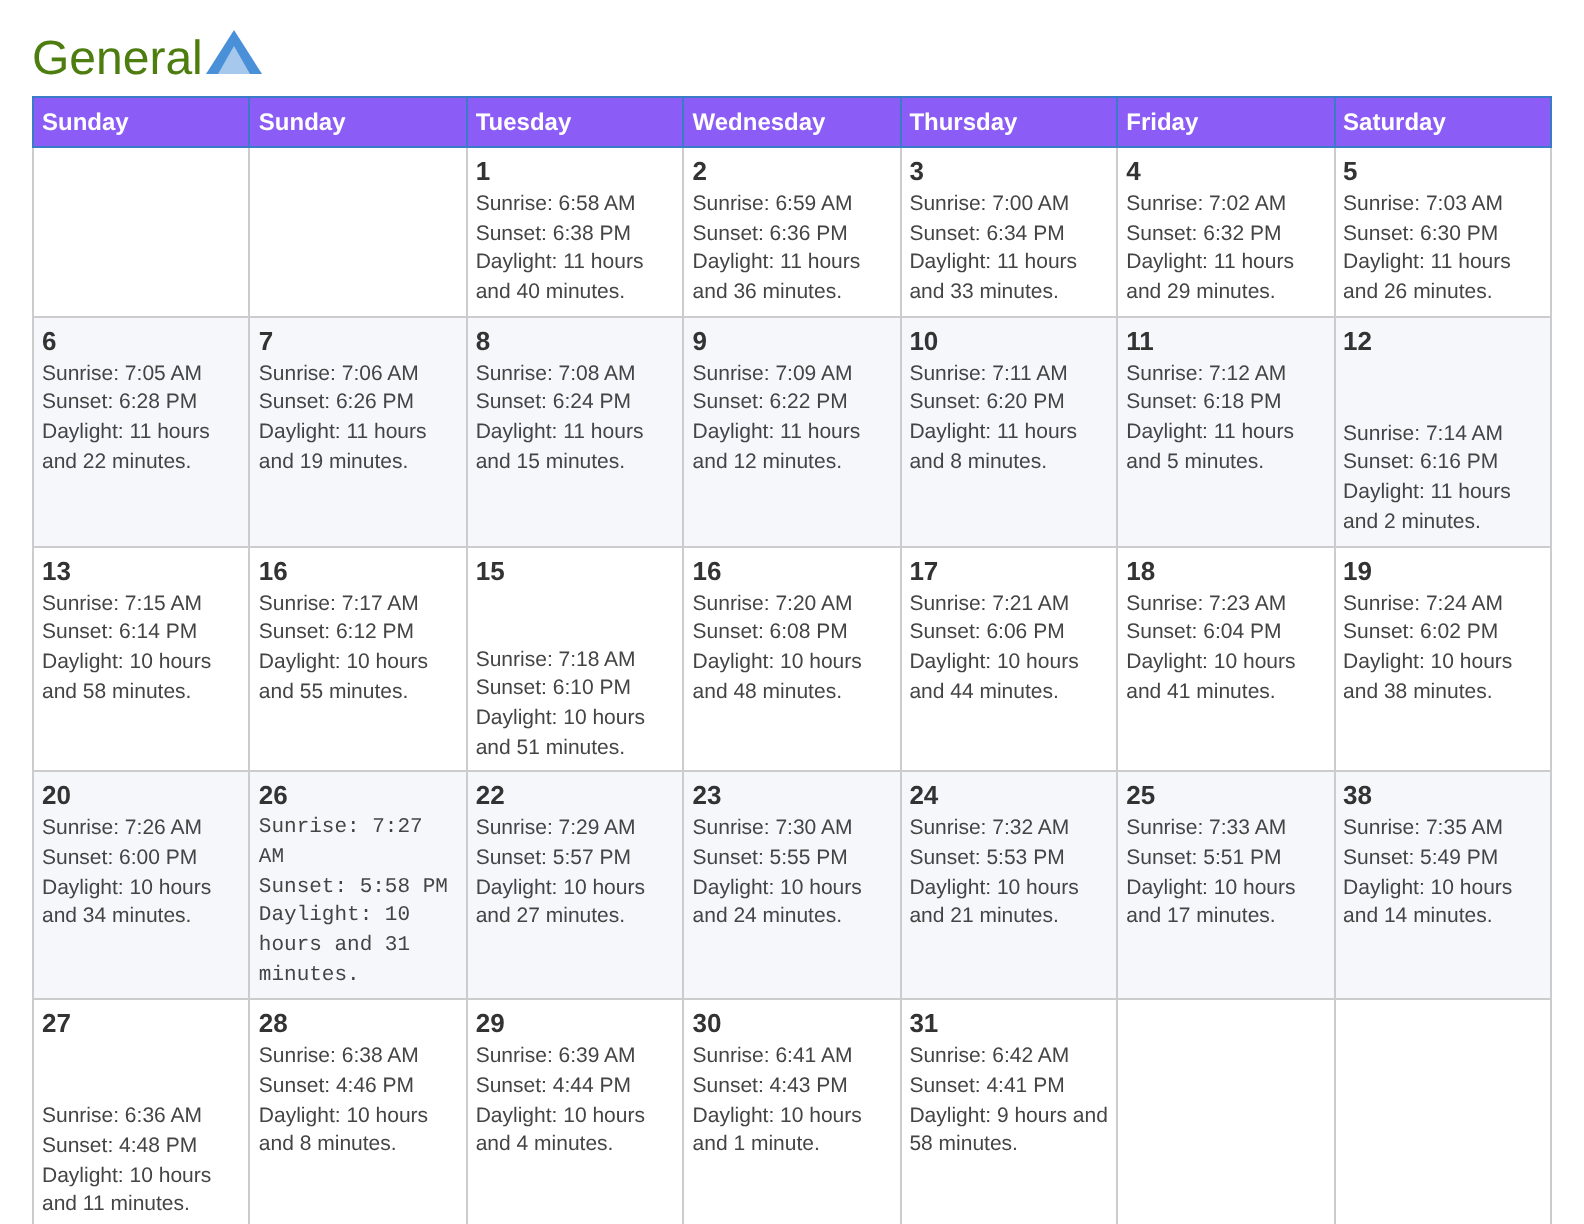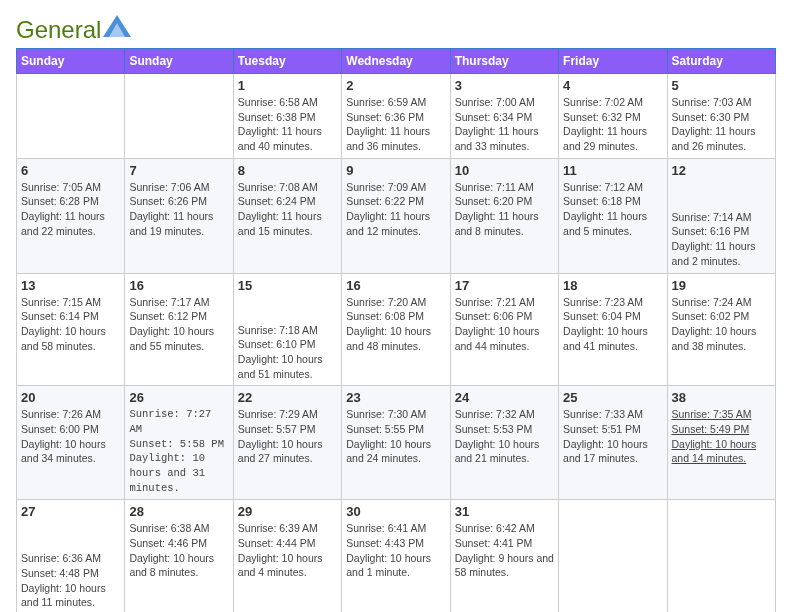--- a/index.html
+++ b/index.html
@@ -258,21 +258,21 @@
 Daylight: 10 hours and 21 minutes.</div>
         </td>
         <td>
           <div class="day-num">25</div>
           <div class="day-info" style="white-space: pre-line;">Sunrise: 7:33 AM
 Sunset: 5:51 PM
 Daylight: 10 hours and 17 minutes.</div>
         </td>
         <td>
           <div class="day-num">38</div>
-          <div class="day-info" style="white-space: pre-line; text-decoration: underline;">Sunrise: 7:35 AM
+          <div class="day-info" style="white-space: pre-line;">Sunrise: 7:35 AM
 Sunset: 5:49 PM
 Daylight: 10 hours and 14 minutes.</div>
         </td>
       </tr>
       <tr>
         <td>
           <div class="day-num">27</div>
           <div class="day-info" style="white-space: pre-line; margin-top: 32px;">Sunrise: 6:36 AM
 Sunset: 4:48 PM
 Daylight: 10 hours and 11 minutes.</div>

